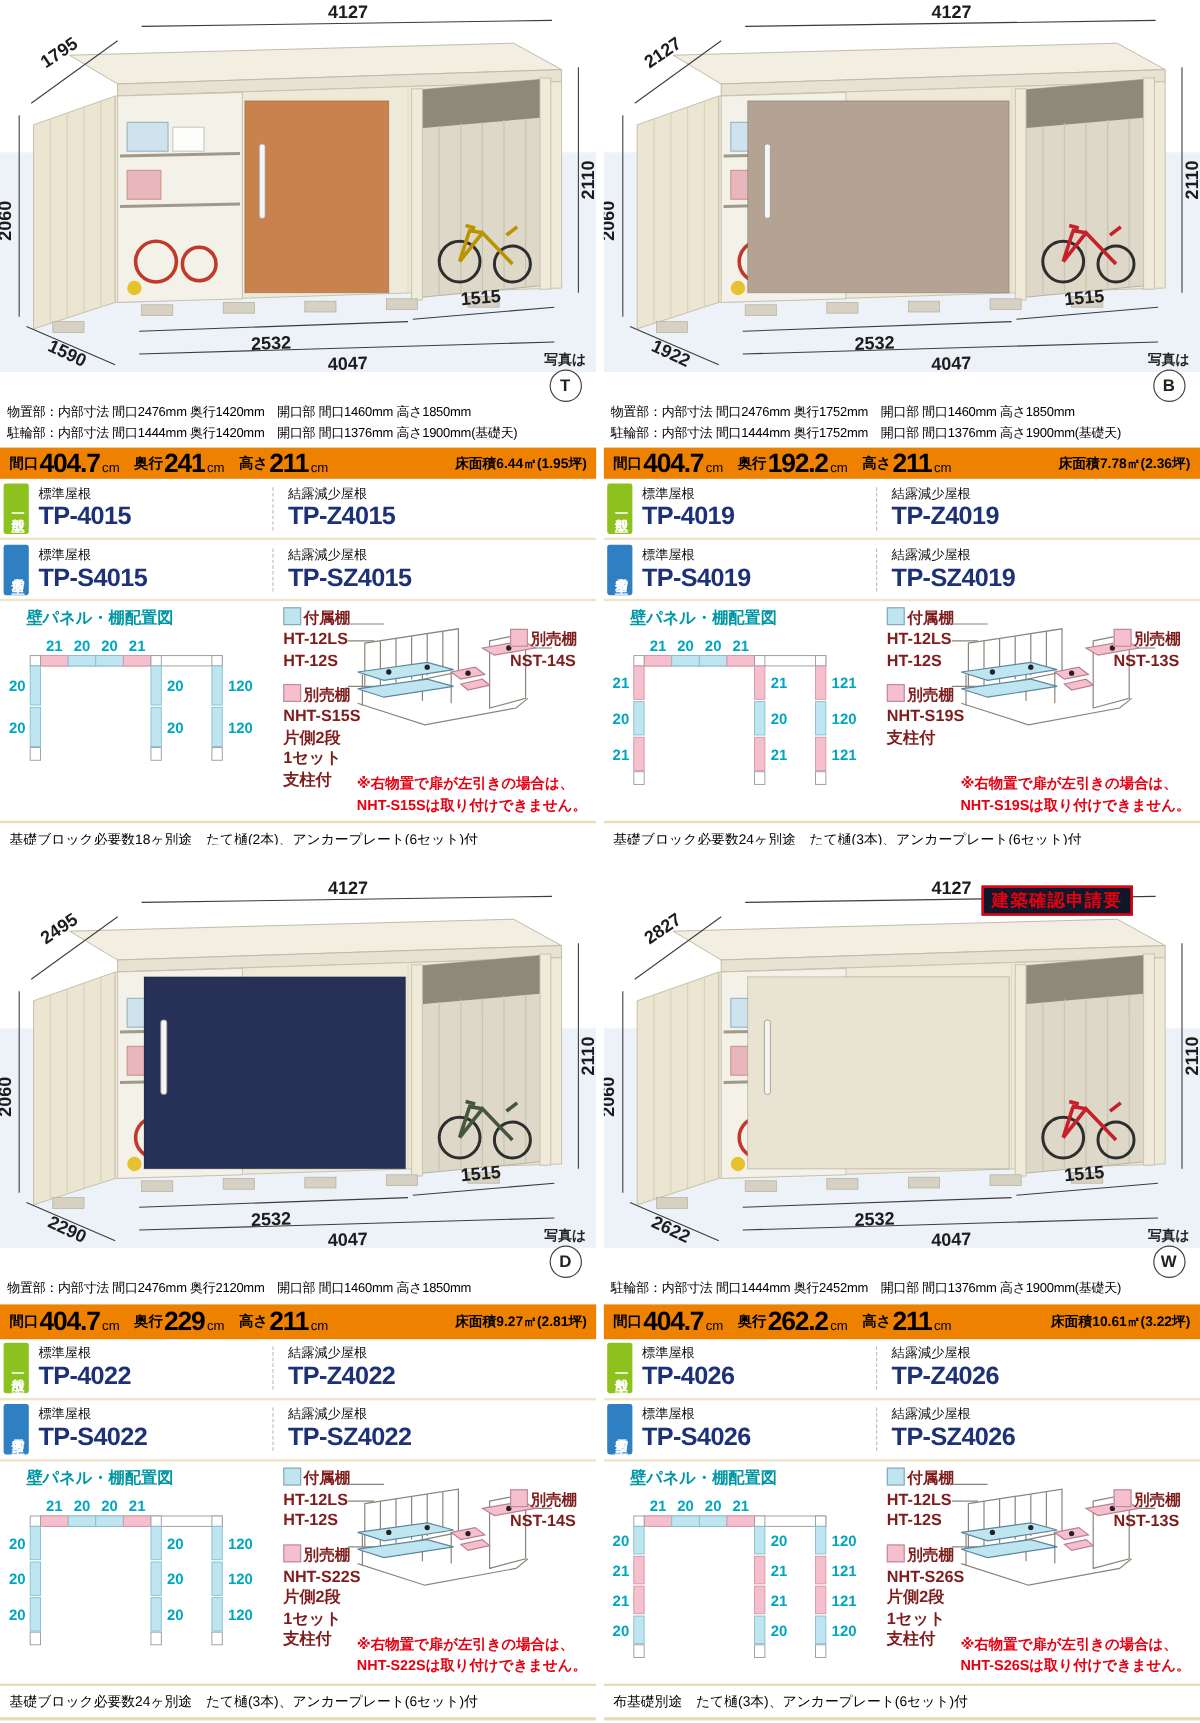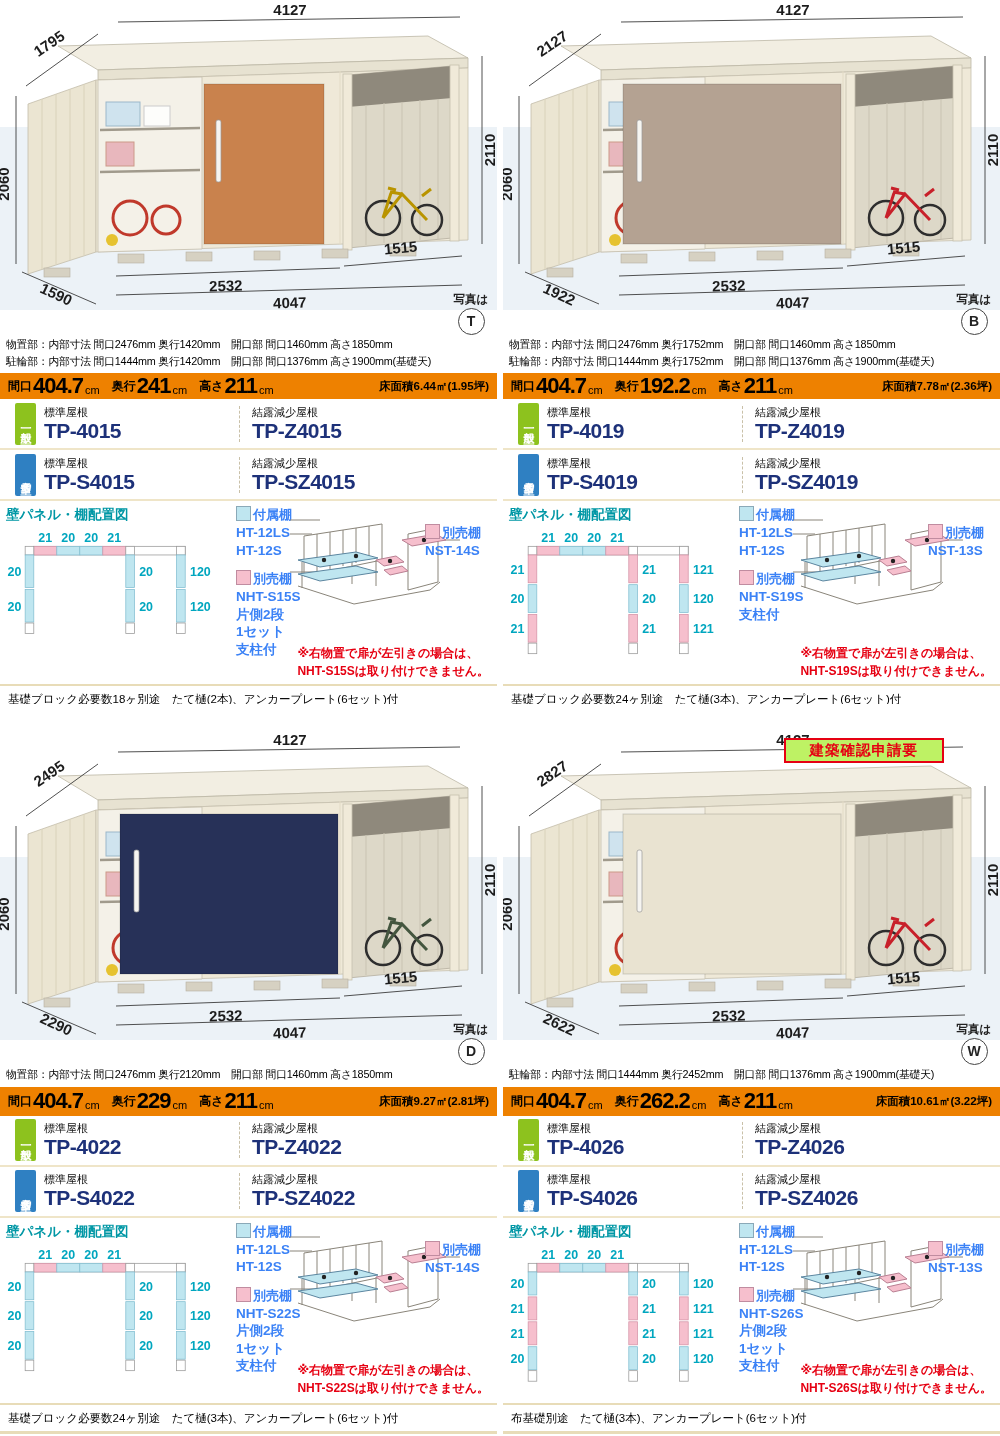--- a/index.html
+++ b/index.html
@@ -2,49 +2,49 @@
 <html><head>
 <meta charset="utf-8">
 <style>
   html,body{margin:0;padding:0;background:#fff;}
   body{width:1000px;font-family:"Liberation Sans","DejaVu Sans",sans-serif;-webkit-font-smoothing:antialiased;}
   #grid{display:grid;grid-template-columns:497px 497px;column-gap:6px;row-gap:28px;grid-auto-rows:702px;padding-top:2px;}
   .card{width:497px;display:flex;flex-direction:column;position:relative;overflow:hidden;background:#fff;}
   
   .photo{position:relative;height:308px;}
   svg.shed{display:block;width:497px;height:308px;}
-  .approval{position:absolute;top:6px;right:56px;border:2px solid #e60012;color:#e60012;font-weight:700;font-size:14.5px;padding:1px 24px;background:#bef264;letter-spacing:1px;}
+  .approval{position:absolute;top:6px;right:56px;border:2px solid #e60012;color:#e60012;font-weight:700;font-size:14.5px;padding:1px 7px;background:#0f172a;letter-spacing:1px;}
   .approval:empty{display:none;}
   .photo-badge{position:absolute;top:290px;right:4px;width:44px;text-align:center;z-index:3;}
   .pb-cap{font-size:11.5px;font-weight:700;color:#222;}
   .pb-circle{width:25px;height:25px;line-height:25px;border:1.6px solid #444;border-radius:50%;margin:1px auto 0;font-weight:700;font-size:14px;color:#222;background:#fff;}
   
   .specs{padding:26px 6px 2px;font-size:10.8px;line-height:1.55;color:#000;letter-spacing:-0.2px;}
   
   .bar{display:flex;align-items:center;background:#ee8100;color:#000000;height:29px;padding:0 8px;margin-top:2px;}
   .bl{font-size:12px;font-weight:700;margin-right:1px;}
   .bv{font-size:22px;font-weight:700;letter-spacing:-1px;}
   .bu{font-size:11px;margin:8px 12px 0 2px;}
   .bf{margin-left:auto;font-size:11.5px;font-weight:600;}
   
   .models{}
-  .mrow{display:flex;align-items:center;height:47px;border-bottom:2px solid #efe5c8;padding:1px 12px;}
+  .mrow{display:flex;align-items:center;height:47px;border-bottom:2px solid #efe5c8;padding:1px 0;}
   .mbadge{writing-mode:vertical-rl;text-orientation:upright;background:#8dc21e;color:#fff;font-size:11px;font-weight:700;width:21px;height:42px;display:flex;align-items:center;justify-content:center;margin:0 8px 0 3px;border-radius:2px;letter-spacing:1px;}
   .mbadge.blue{background:#2f80c2;}
   .mcell{width:195px;}
   .mcell.dash{flex:1;border-left:1px dashed #c9c0a8;padding-left:12px;}
   .mroof{font-size:11px;color:#111;line-height:1.2;}
   .mcode{font-size:21px;font-weight:700;color:#1d3179;letter-spacing:-0.5px;line-height:1.1;}
   
   .panel{display:flex;min-height:178px;padding:3px 6px 2px;position:relative;}
   .pleft{width:230px;}
-  .phead{color:#0097a5;font-weight:700;font-size:13.5px;margin:2px 0 1px;}
+  .phead{color:#0097a5;font-weight:700;font-size:13.5px;margin:2px 16px 1px;}
   .panel-svg{width:230px;height:150px;}
   .pright{position:relative;flex:1;}
-  .lg{font-size:13px;font-weight:700;color:#3b82f6;line-height:1.3;}
+  .lg{font-size:13px;font-weight:700;color:#7f1d1d;line-height:1.3;}
   .lg .sw{display:inline-block;width:13px;height:13px;vertical-align:-2px;margin-right:2px;border:1px solid #8aa9b8;}
   .sw.sb{background:#bfe6f0;}
   .sw.sp{background:#f6bfcd;border-color:#c08ca0;}
   .lgl{font-weight:600;font-size:13.5px;white-space:pre-line;}
   .lg.att{position:absolute;left:0;top:2px;}
   .lg.opt{position:absolute;left:0;top:66px;}
   .lg.nst{position:absolute;right:0;top:20px;width:66px;}
   svg.iso{position:absolute;left:54px;top:4px;width:170px;height:120px;}
   .warn{position:absolute;right:2px;bottom:2px;color:#e60012;font-weight:700;font-size:12px;white-space:pre-line;line-height:1.5;}
   

